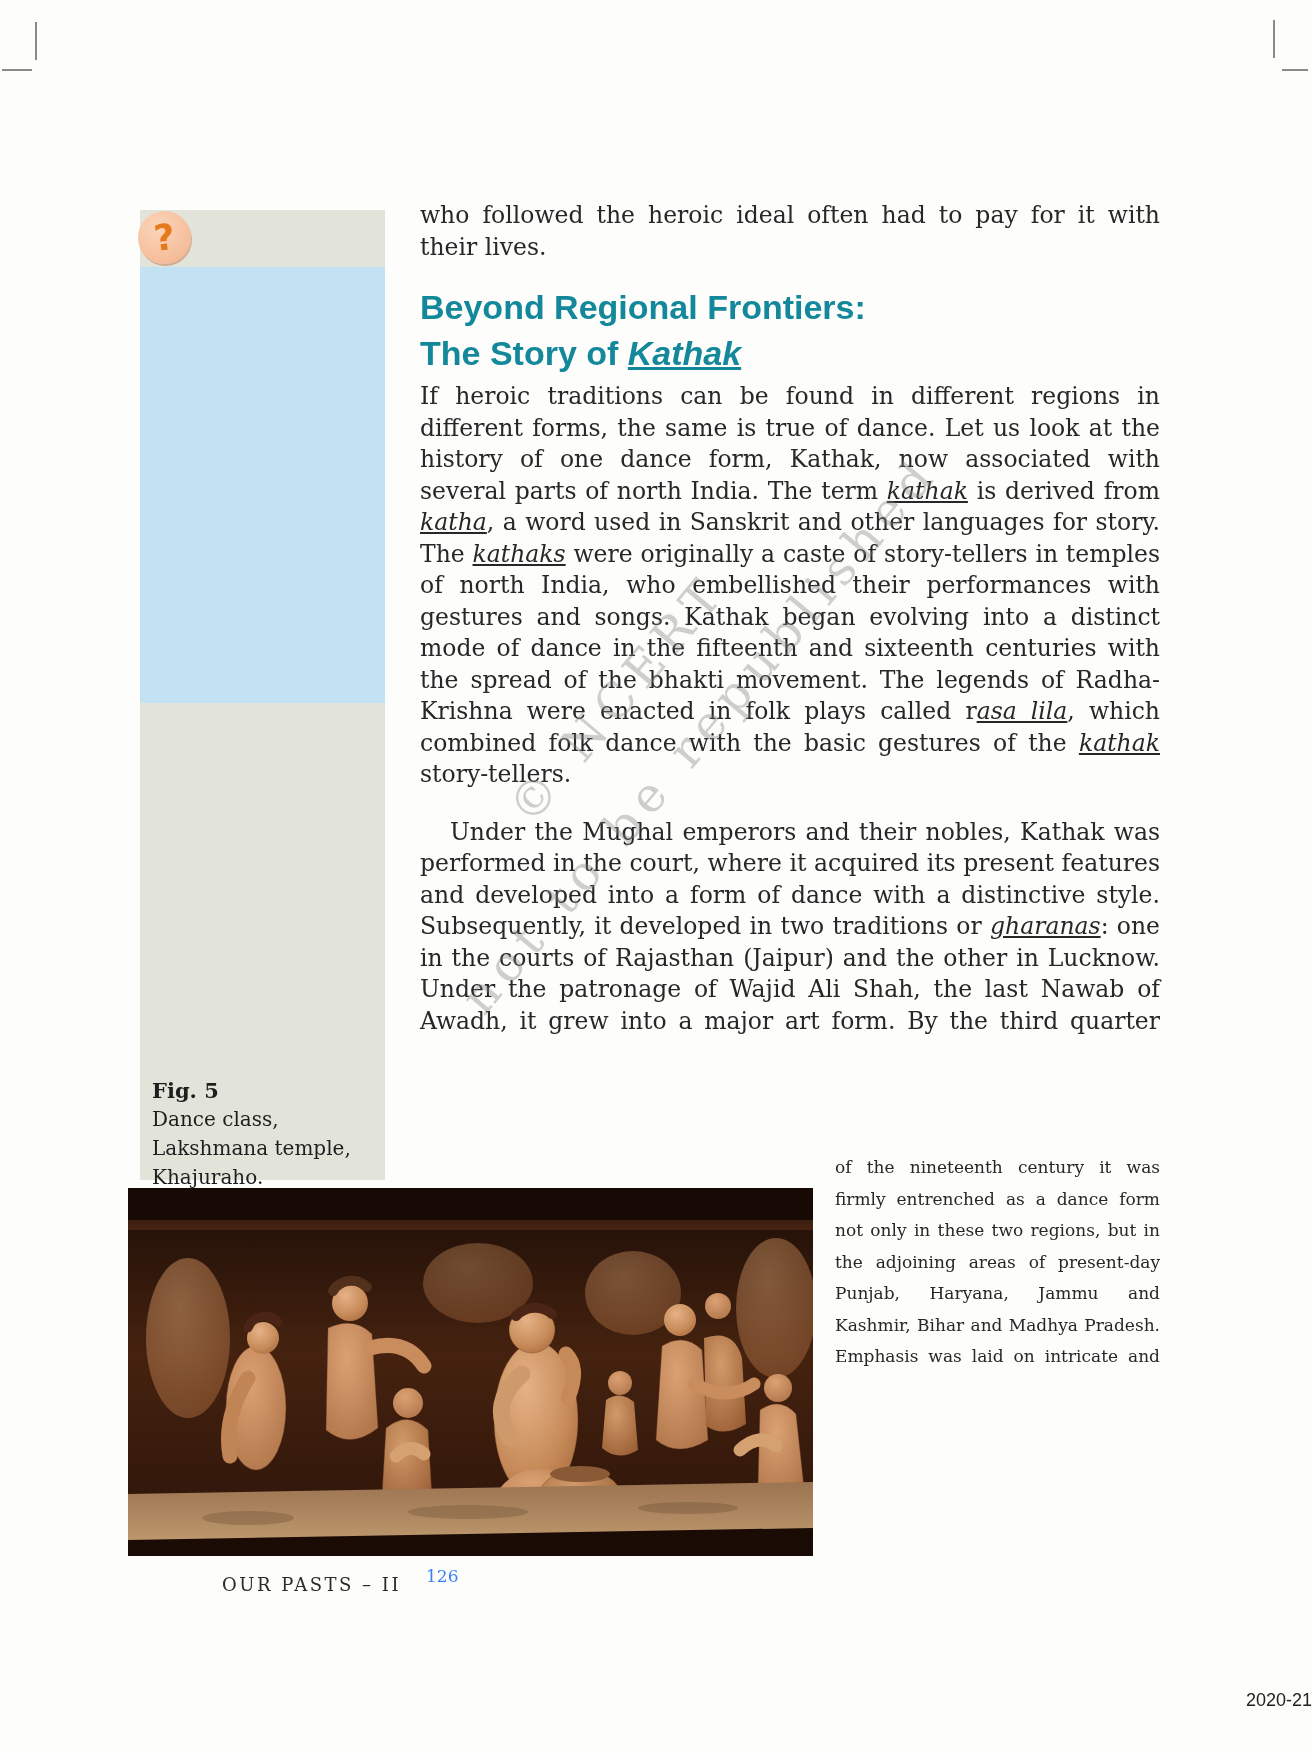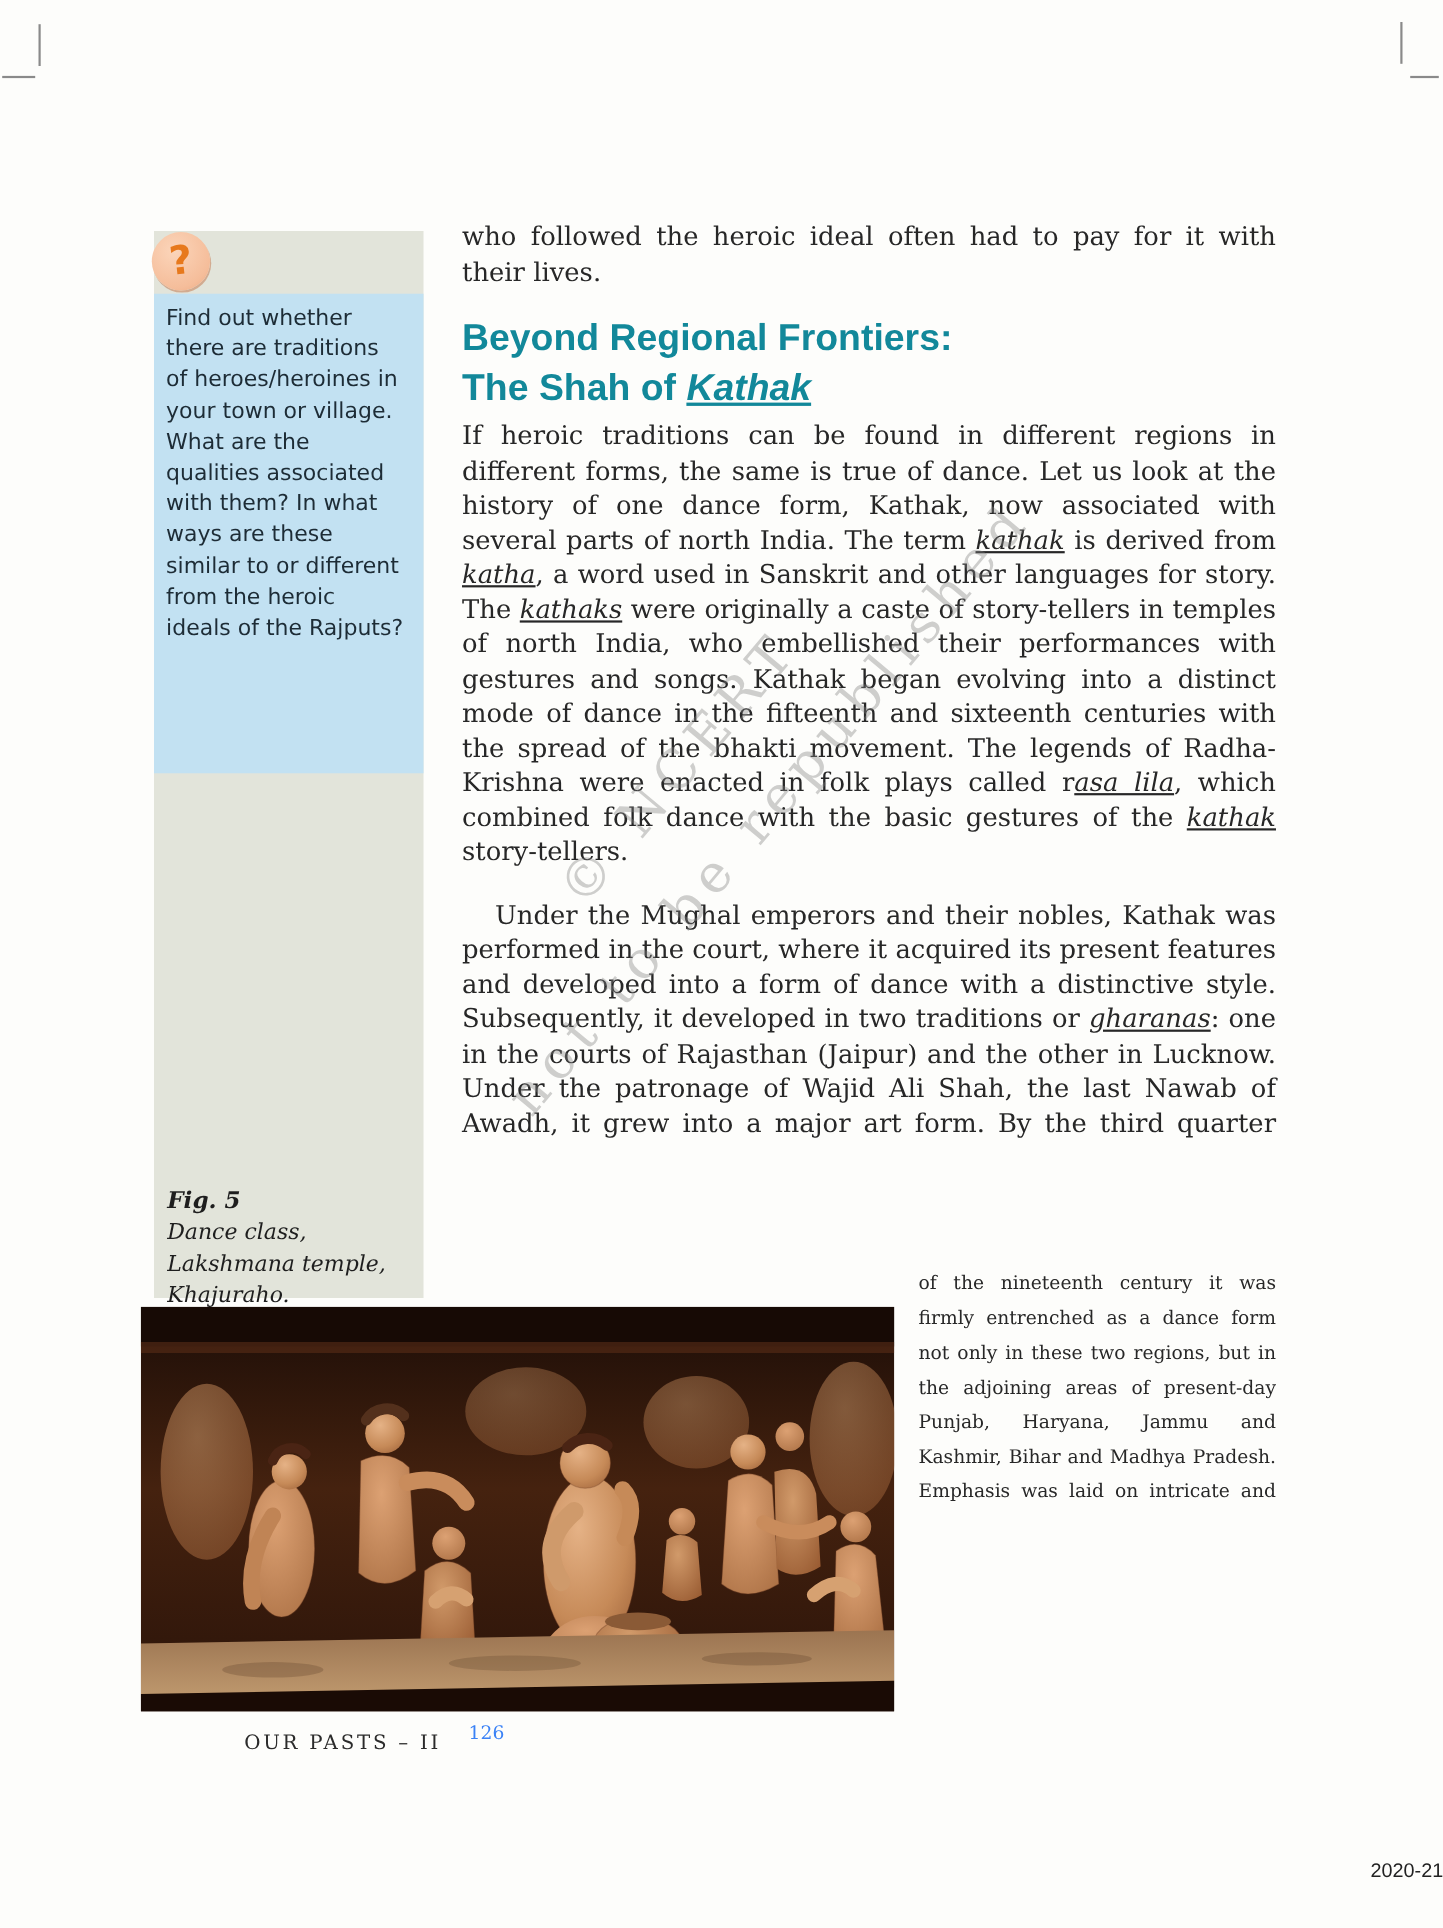--- a/index.html
+++ b/index.html
@@ -11,21 +11,21 @@
   .q-box{position:absolute;left:0;top:57px;width:245px;height:436px;background:#c2e1f2;}
   .q-circle{position:absolute;left:138px;top:211px;width:53px;height:53px;border-radius:50%;
             background:radial-gradient(circle at 38% 32%, #fbd5ba, #f5bd9a 70%, #eba67e);
             box-shadow:1px 2px 0 rgba(196,124,84,.55);z-index:5;
             display:flex;align-items:center;justify-content:center;}
   .q-circle span{font-family:"DejaVu Sans",sans-serif;font-weight:bold;font-size:36px;color:#e7791d;
                  transform:rotate(-6deg);line-height:1;}
   .q-text{position:absolute;left:151px;top:274px;width:218px;z-index:6;
           font-family:"DejaVu Sans",sans-serif;font-size:20px;line-height:28.2px;color:#1d2c36;}
   .fig-caption{position:absolute;left:152px;top:1076px;width:210px;z-index:6;
-               font-style:italic;font-size:20px;line-height:29px;color:#1e1e1e;}
+               font-size:20px;line-height:29px;color:#1e1e1e;}
   .fig-caption .fig-label{font-weight:bold;font-size:21px;}
   
   .main{position:absolute;left:420px;top:200px;width:740px;}
   .p-body{font-size:23.5px;line-height:31.5px;text-align:justify;margin:0;}
   .p-intro{}
   .headline{font-family:"Liberation Sans","DejaVu Sans",sans-serif;font-weight:bold;
             font-size:34px;line-height:46px;color:#12889a;margin:21px 0 0 0;}
   .p1{margin-top:5px;}
   .p2a{margin-top:26px;text-indent:30px;text-align-last:justify;}
   .p2b{position:absolute;left:835px;top:1152px;width:325px;font-size:17px;line-height:31.5px;
@@ -54,39 +54,38 @@
   <div class="cropmark" style="left:2px;top:69px;width:30px;height:2px;"></div>
   <div class="cropmark" style="left:1273px;top:20px;width:2px;height:38px;"></div>
   <div class="cropmark" style="left:1282px;top:69px;width:26px;height:2px;"></div>
 
   <div class="side-col">
     <div class="q-box"></div>
   </div>
   <div class="q-circle">
       <span>?</span>
     </div>
-  <div class="q-text">Find out whether there are traditions of heroes/heroines in your town or village. What are the qualities associated with them? In what ways are these similar to or different from the heroic ideals of the Rajputs?</div>
 
   <div class="fig-caption">
     <div class="fig-label">Fig. 5</div>
     <div>Dance class,</div>
     <div>Lakshmana temple,</div>
     <div>Khajuraho.</div>
   </div>
 
   <div class="watermark">
     <div>© NCERT</div>
     <div>not to be republished</div>
   </div>
 
   <div class="main">
     <p class="p-body p-intro">who followed the heroic ideal often had to pay for it with their lives.</p>
     <h2 class="headline">
       <span>Beyond Regional Frontiers:</span><br>
-      <span>The Shah of </span><i>Kathak</i>
+      <span>The Story of </span><i>Kathak</i>
     </h2>
     <p class="p-body p1">If heroic traditions can be found in different regions in different forms, the same is true of dance. Let us look at the history of one dance form, Kathak, now associated with several parts of north India. The term <i>kathak</i> is derived from <i>katha</i>, a word used in Sanskrit and other languages for story. The <i>kathaks</i> were originally a caste of story-tellers in temples of north India, who embellished their performances with gestures and songs. Kathak began evolving into a distinct mode of dance in the fifteenth and sixteenth centuries with the spread of the bhakti movement. The legends of Radha-Krishna were enacted in folk plays called r<i>asa lila</i>, which combined folk dance with the basic gestures of the <i>kathak</i> story-tellers.</p>
     <p class="p-body p2a">Under the Mughal emperors and their nobles, Kathak was performed in the court, where it acquired its present features and developed into a form of dance with a distinctive style. Subsequently, it developed in two traditions or <i>gharanas</i>: one in the courts of Rajasthan (Jaipur) and the other in Lucknow. Under the patronage of Wajid Ali Shah, the last Nawab of Awadh, it grew into a major art form. By the third quarter</p>
   </div>
   <p class="p2b">of the nineteenth century it was firmly entrenched as a dance form not only in these two regions, but in the adjoining areas of present-day Punjab, Haryana, Jammu and Kashmir, Bihar and Madhya Pradesh. Emphasis was laid on intricate and</p>
 
   <div class="photo">
     <svg viewBox="0 0 685 368" preserveAspectRatio="none">
       <defs>
         <linearGradient id="bgG" x1="0" y1="0" x2="0" y2="1">

